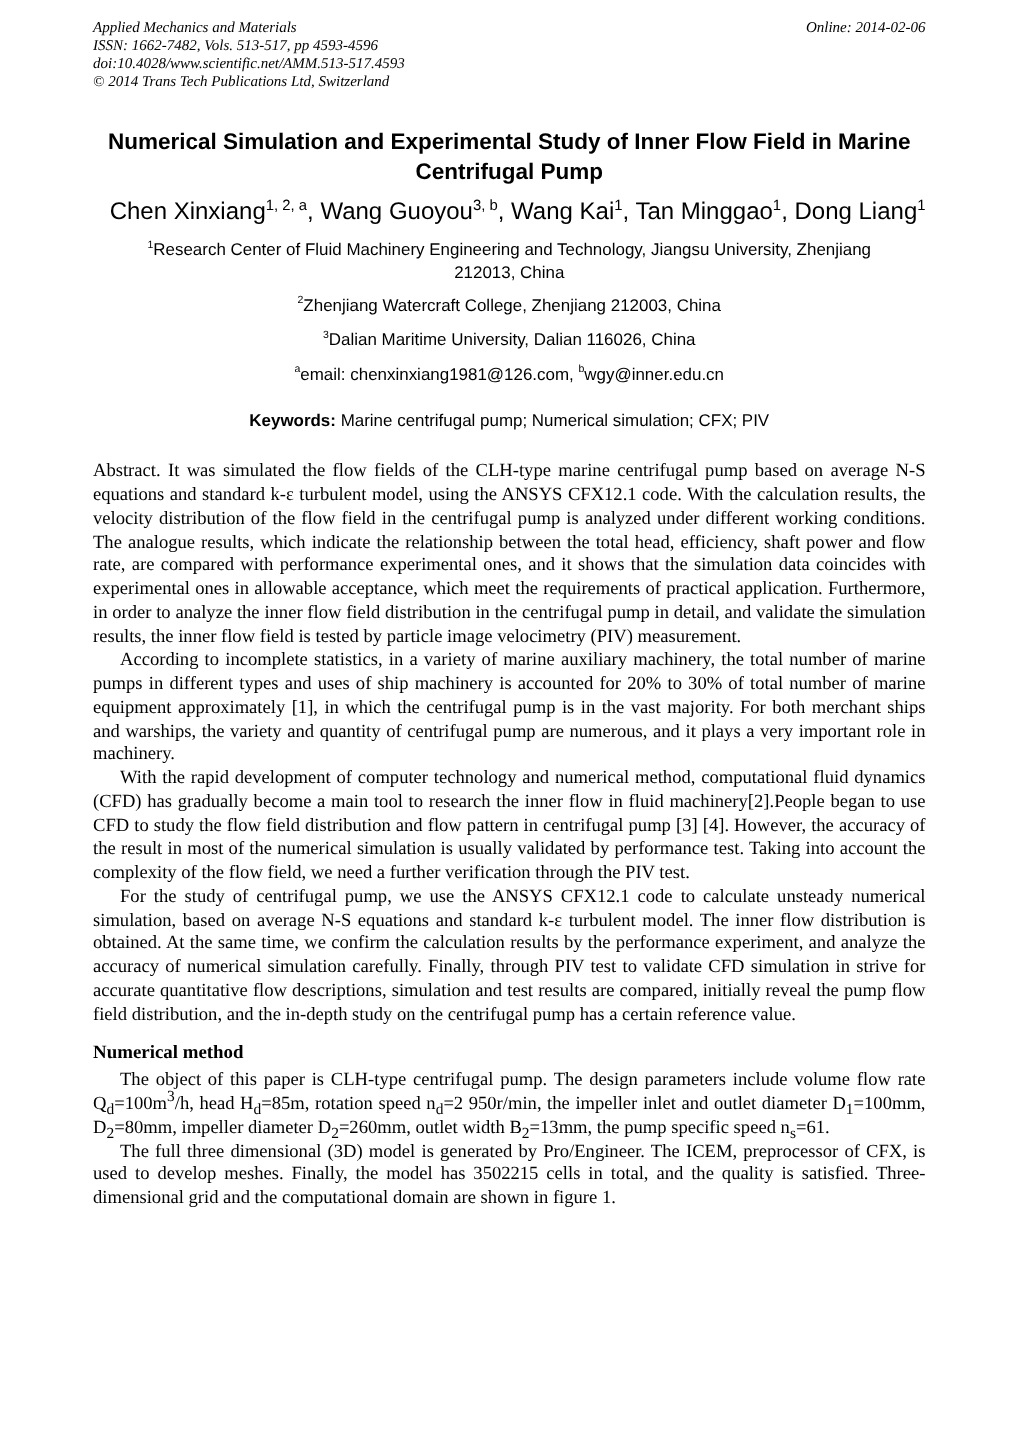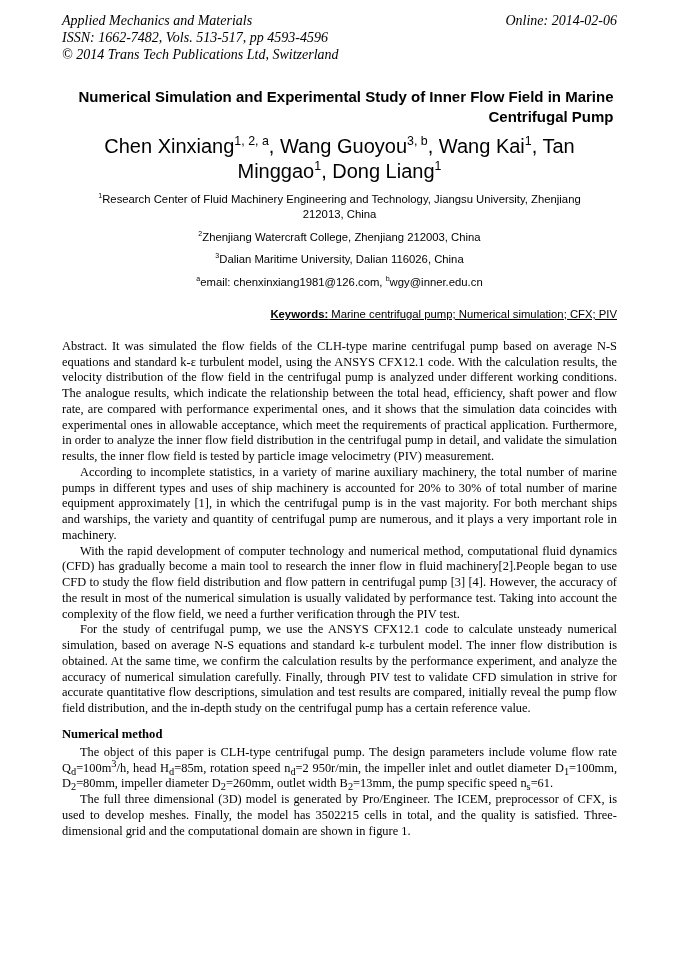--- a/index.html
+++ b/index.html
@@ -14,55 +14,54 @@
     width: 678px; height: 959px;
     padding: 13px 61px 0 62px;
     background: #fff;
     overflow: hidden;
   }
   .pub-header {
     display: flex;
     justify-content: space-between;
     align-items: flex-start;
     font-style: italic;
-    font-size: 14px;
+    font-size: 10px;
     line-height: 1.2;
   }
   .title {
     font-family: "Liberation Sans", sans-serif;
     font-size: 15px;
     font-weight: bold;
-    text-align: right;
+    text-align: center;
     line-height: 1.3;
     margin: 24px auto 0 auto;
     max-width: 548px;
   }
   .authors {
     font-family: "Liberation Sans", sans-serif;
-    font-size: 20px;
-    text-align: center;
+    font-size: 16px;
+    text-align: right;
     margin-top: 8px;
     line-height: 1.25;
   }
   .authors sup { font-size: 62%; }
   .affil {
     font-family: "Liberation Sans", sans-serif;
     font-size: 11.3px;
     text-align: center;
     margin-top: 8px;
     line-height: 1.3;
   }
   .affil sup { font-size: 62%; }
   .affil-first { max-width: 488px; margin-left: auto; margin-right: auto; }
   .keywords {
     font-family: "Liberation Sans", sans-serif;
     font-size: 11.3px;
     margin-top: 18px;
-    text-align: right;
-    text-decoration: underline;
+    text-align: center;
   }
   .kw-label { font-weight: bold; }
   .abstract {
     margin-top: 19px;
     font-size: 12.4px;
     line-height: 1.27;
     text-align: justify;
   }
   .abs-label { font-weight: normal; }
   .section-heading {
@@ -82,20 +81,21 @@
 </style>
 </head>
 <body>
 
 <div class="page">
 
   <div class="pub-header">
     <div class="pub-left">
       <div>Applied Mechanics and Materials</div>
       <div>ISSN: 1662-7482, Vols. 513-517, pp 4593-4596</div>
+      <div>doi:10.4028/www.scientific.net/AMM.513-517.4593</div>
       <div>© 2014 Trans Tech Publications Ltd, Switzerland</div>
     </div>
     <div>Online: 2014-02-06</div>
   </div>
 
   <h1 class="title">Numerical Simulation and Experimental Study of Inner Flow Field in Marine Centrifugal Pump</h1>
 
   <p class="authors"><span>Chen Xinxiang</span><sup>1, 2, a</sup><span>, Wang Guoyou</span><sup>3, b</sup><span>, Wang Kai</span><sup>1</sup><span>, Tan Minggao</span><sup>1</sup><span>, Dong Liang</span><sup>1</sup></p>
 
   <p class="affil affil-first"><sup>1</sup><span>Research Center of Fluid Machinery Engineering and Technology, Jiangsu University, Zhenjiang 212013, China</span></p>

